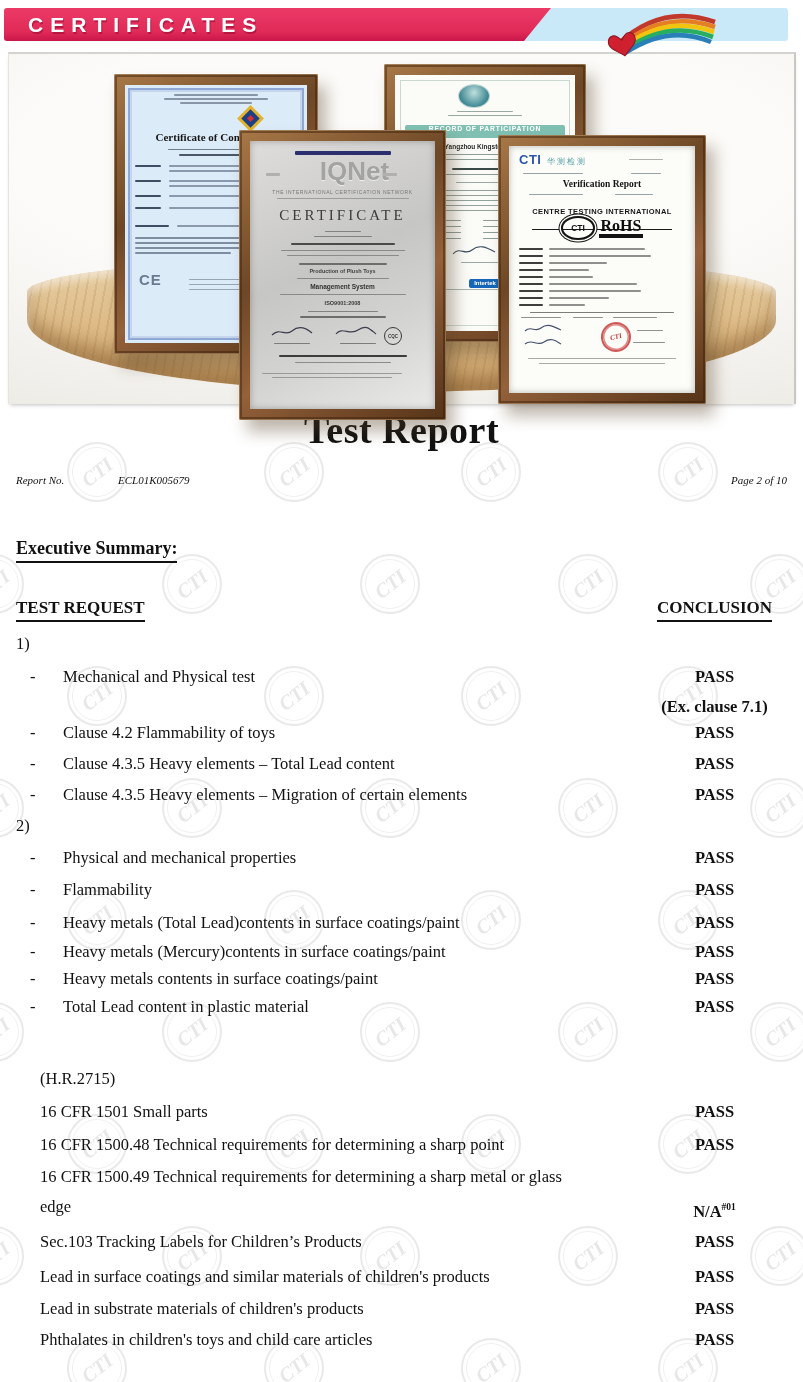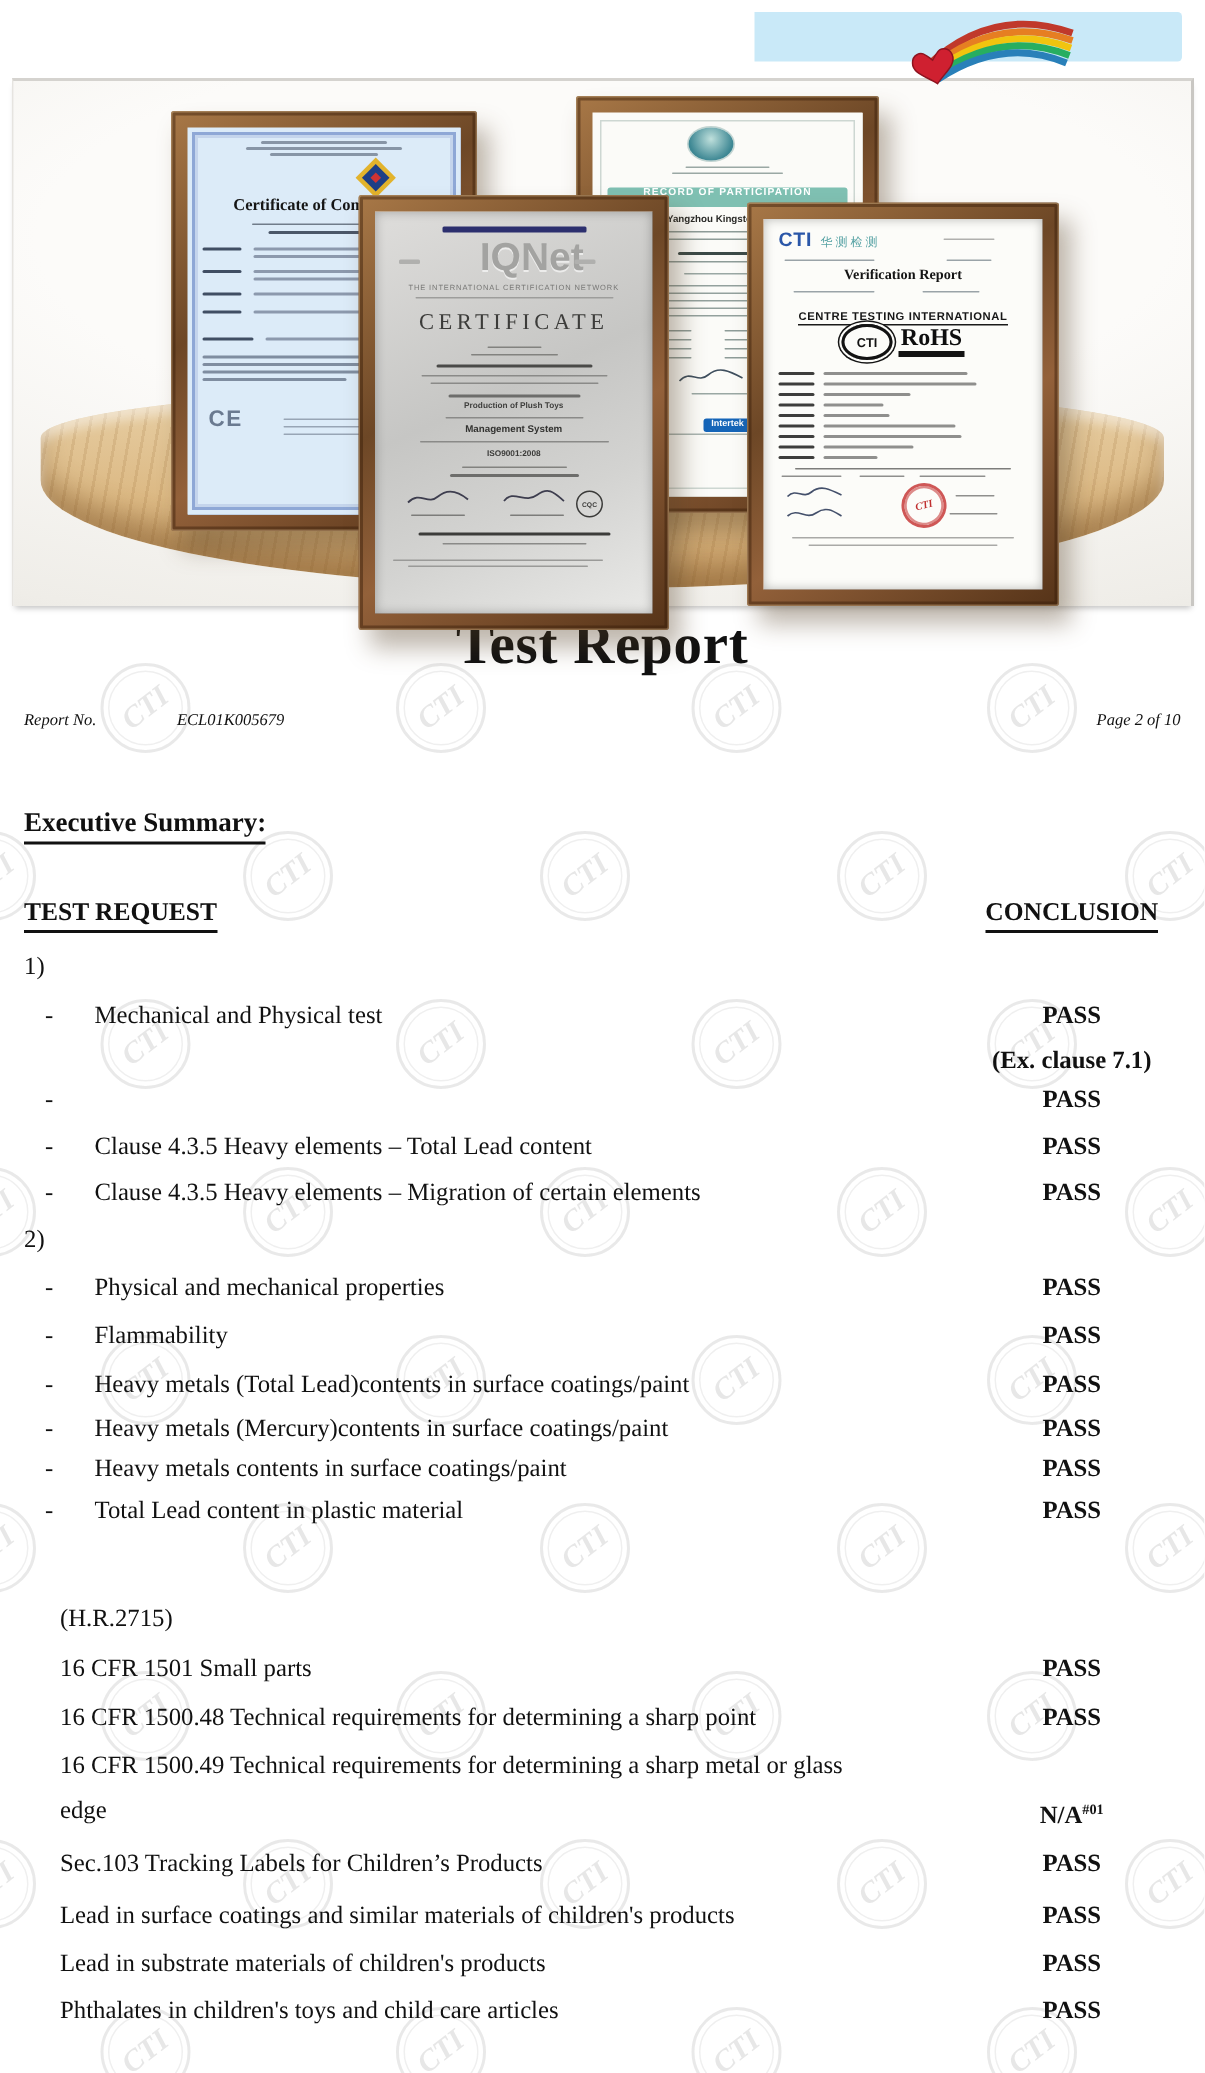--- a/index.html
+++ b/index.html
@@ -80,20 +80,23 @@
 
   <div class="banner-blue">
     <svg class="logo-rainbow" width="118" height="50" viewBox="0 0 118 50">
       <path d="M14,36 Q58,-6 112,13" fill="none" stroke="#c0392b" stroke-width="4.6"></path>
       <path d="M16,38 Q60,0 112,18" fill="none" stroke="#e67e22" stroke-width="4.6"></path>
       <path d="M18,40 Q62,5 111,23" fill="none" stroke="#f1c40f" stroke-width="4.6"></path>
       <path d="M20,42 Q64,10 110,28" fill="none" stroke="#27ae60" stroke-width="4.6"></path>
       <path d="M22,44 Q66,15 108,33" fill="none" stroke="#2980b9" stroke-width="4.6"></path>
       <path d="M20,47 C14,41 5,37 6.5,30 C7.5,25 13,23.5 16,26.7 C18,28.4 19,30 20,31 C21,30 22,28.4 24,26.7 C27,23.5 32.5,25 33.5,30 C35,37 26,41 20,47 Z" fill="#cf2030" stroke="#8e1420" stroke-width="1" transform="rotate(-12 20 37)"></path>
     </svg>
+  </div>
+  <div class="banner-pink">
+    <span class="ttl">CERTIFICATES</span>
   </div>
 
   <div class="photo">
     <div class="wood"></div>
 
     <div class="frame f-back">
       <div class="cert cert-part">
         <div class="abs" style="left:64px;top:10px;width:30px;height:22px;border-radius:50%;
              background:radial-gradient(circle at 50% 35%, #bfe0dc, #3d8793 70%);box-shadow:0 0 0 1px #c2d4d1;"></div>
         <div class="b c" style="top:36px;width:56px;height:1.2px;background:#9aa8a4;"></div>
@@ -170,21 +173,21 @@
       <div class="cert cert-cti">
         <div class="abs" style="left:10px;top:6px;font:800 13px 'Liberation Sans',sans-serif;color:#2b57a8;letter-spacing:.5px;">CTI</div>
         <div class="abs" style="left:38px;top:10px;font:8px 'Liberation Sans',sans-serif;color:#58a3a5;letter-spacing:2px;">华测检测</div>
         <div class="b" style="left:120px;top:13px;width:34px;height:1.2px;background:#b0b0ae;"></div>
         <div class="b" style="left:14px;top:27px;width:60px;height:1.1px;background:#9aa3a8;"></div>
         <div class="b" style="left:122px;top:27px;width:30px;height:1.1px;background:#9aa3a8;"></div>
         <div class="t" style="top:33px;font:700 9.5px 'Liberation Serif',serif;color:#141414;">Verification Report</div>
         <div class="b" style="left:20px;top:48px;width:54px;height:1.1px;background:#9aa3a8;"></div>
         <div class="b" style="left:106px;top:48px;width:38px;height:1.1px;background:#9aa3a8;"></div>
         <div class="t" style="top:54px;">
-          <span style="display:inline-block;border-bottom:1px solid #1a1a1a;padding-bottom:1px;
+          <span style="display:inline-block;border-bottom:1px solid #1a1a1a;padding-bottom:13px;
                 font:700 7.5px 'Liberation Sans',sans-serif;letter-spacing:.4px;color:#161616;">CENTRE TESTING INTERNATIONAL</span>
         </div>
         <div class="abs" style="left:0;right:0;top:70px;display:flex;align-items:center;justify-content:center;gap:4px;">
           <span style="display:flex;align-items:center;justify-content:center;width:30px;height:20px;
                 border:2px solid #131313;border-radius:50%;box-shadow:0 0 0 1.5px #fcfcf9,0 0 0 2.5px #131313;
                 font:800 8.5px 'Liberation Sans',sans-serif;color:#131313;">CTI</span>
           <span style="display:inline-block;text-align:center;">
             <span style="display:block;font:900 16px 'Liberation Serif',serif;color:#0e0e0e;line-height:15px;">RoHS</span>
             <span style="display:block;width:44px;height:4.5px;background:#131313;margin:1px auto 0;"></span>
           </span>
@@ -418,20 +421,21 @@
     <div class="row" style="top:666px;">
         <span class="mkd">-</span>
         <span class="tx">Mechanical and Physical test</span>
         <span class="res">PASS</span>
       </div>
     <div class="row" style="top:696px;">
         <span class="res">(Ex. clause 7.1)</span>
       </div>
     <div class="row" style="top:722px;">
         <span class="mkd">-</span>
+        <span class="tx">Clause 4.2 Flammability of toys</span>
         <span class="res">PASS</span>
       </div>
     <div class="row" style="top:753px;">
         <span class="mkd">-</span>
         <span class="tx">Clause 4.3.5 Heavy elements – Total Lead content</span>
         <span class="res">PASS</span>
       </div>
     <div class="row" style="top:784px;">
         <span class="mkd">-</span>
         <span class="tx">Clause 4.3.5 Heavy elements – Migration of certain elements</span>

